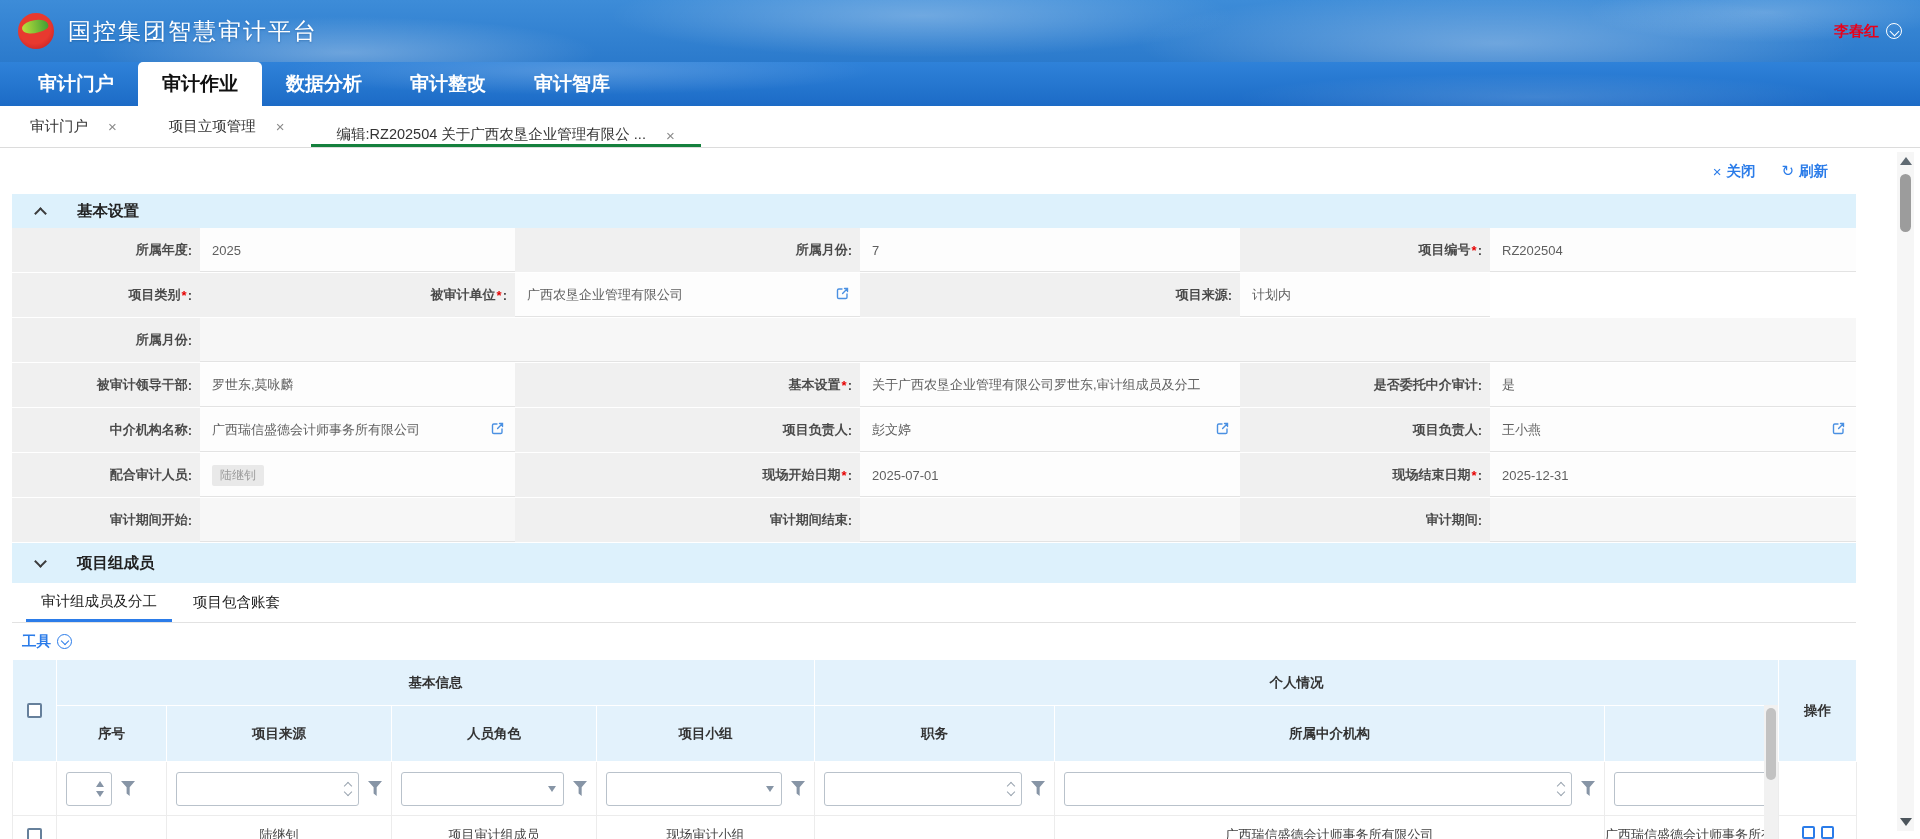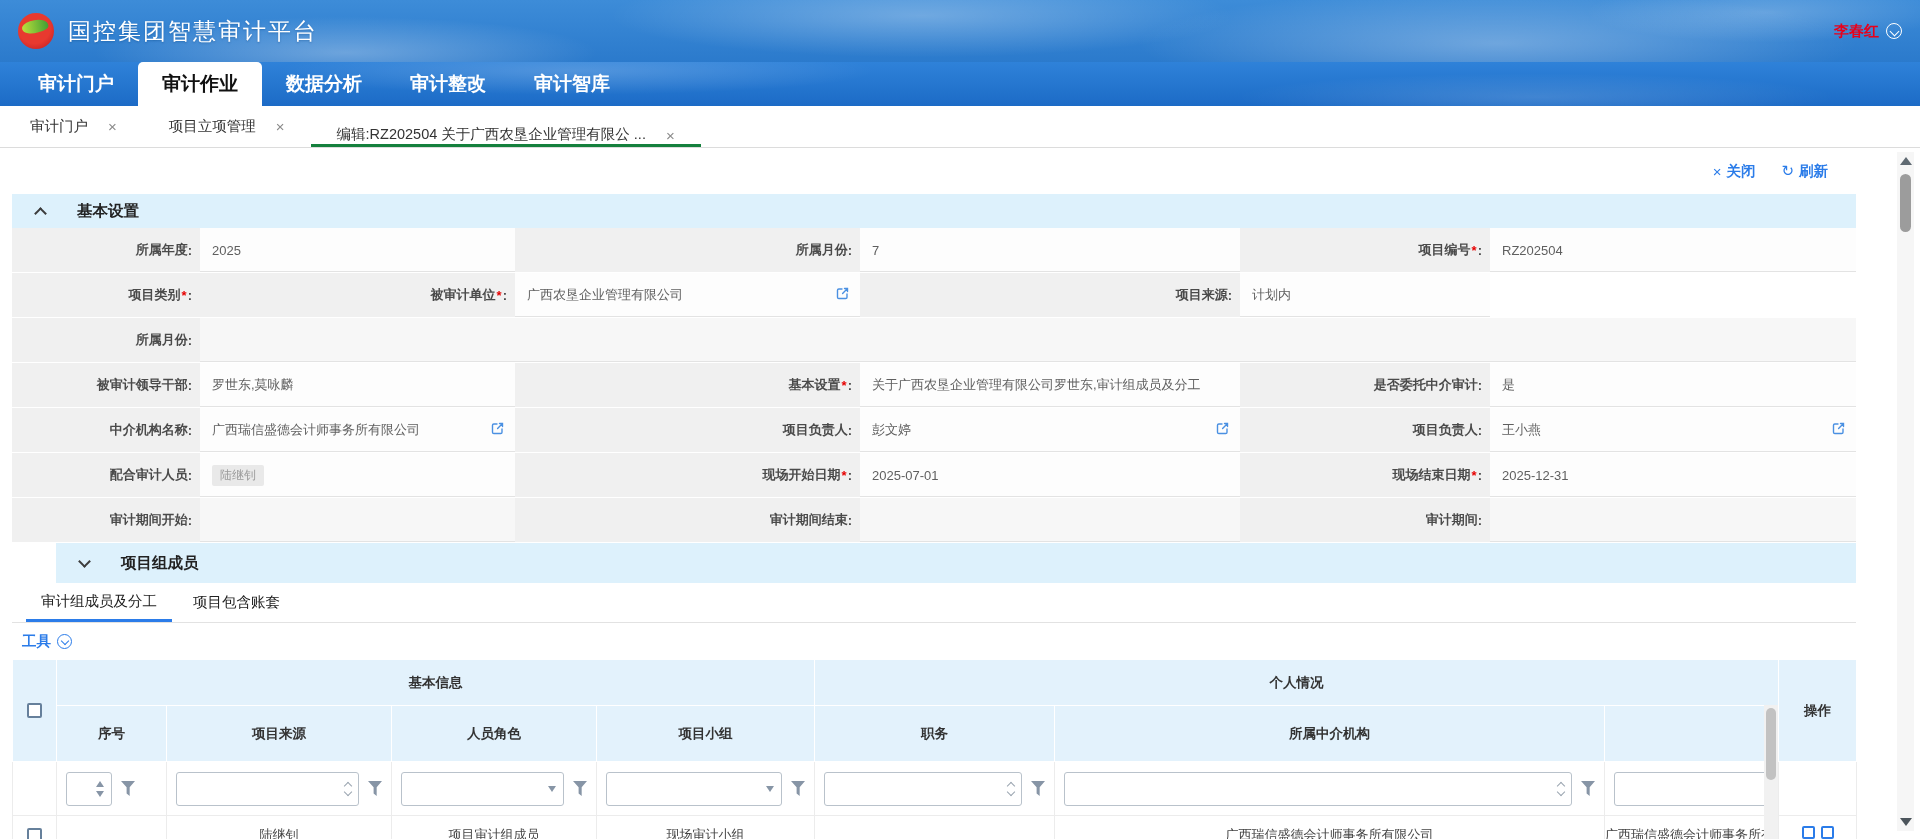--- a/index.html
+++ b/index.html
@@ -52,21 +52,21 @@
 
   .page-toolbar { height:46px; display:flex; align-items:center; justify-content:flex-end;
     gap:26px; padding-right:28px; }
   .tool-link { color:#2b7ce9; font-size:14.5px; font-weight:bold; display:flex; align-items:center;
     gap:5px; cursor:pointer; }
   .tool-link .gl { font-size:15px; font-weight:normal; }
 
   .section-hd { background:#ddf1fc; display:flex; align-items:center; padding-left:24px; gap:32px;
     font-weight:bold; font-size:15.5px; color:#222; }
   .section-hd.basic { height:34px; }
-  .section-hd.team { height:40px;margin-left:44px; }
+  .section-hd.team { height:40px; }
   .chev { width:9px; height:9px; border-left:2px solid #3c3c3c; border-bottom:2px solid #3c3c3c;
     flex:none; }
   .chev.up { transform:rotate(135deg); margin-top:5px; }
   .chev.down { transform:rotate(-45deg); margin-bottom:4px; }
 
   
   .form-row { display:grid; grid-template-columns:188px 315px 345px 380px 250px 1fr;
     height:44px; margin-bottom:1px; }
   .form-row.single { grid-template-columns:188px 1fr; }
   .f-label { background:#f0f0f0; display:flex; align-items:center; justify-content:flex-end;

